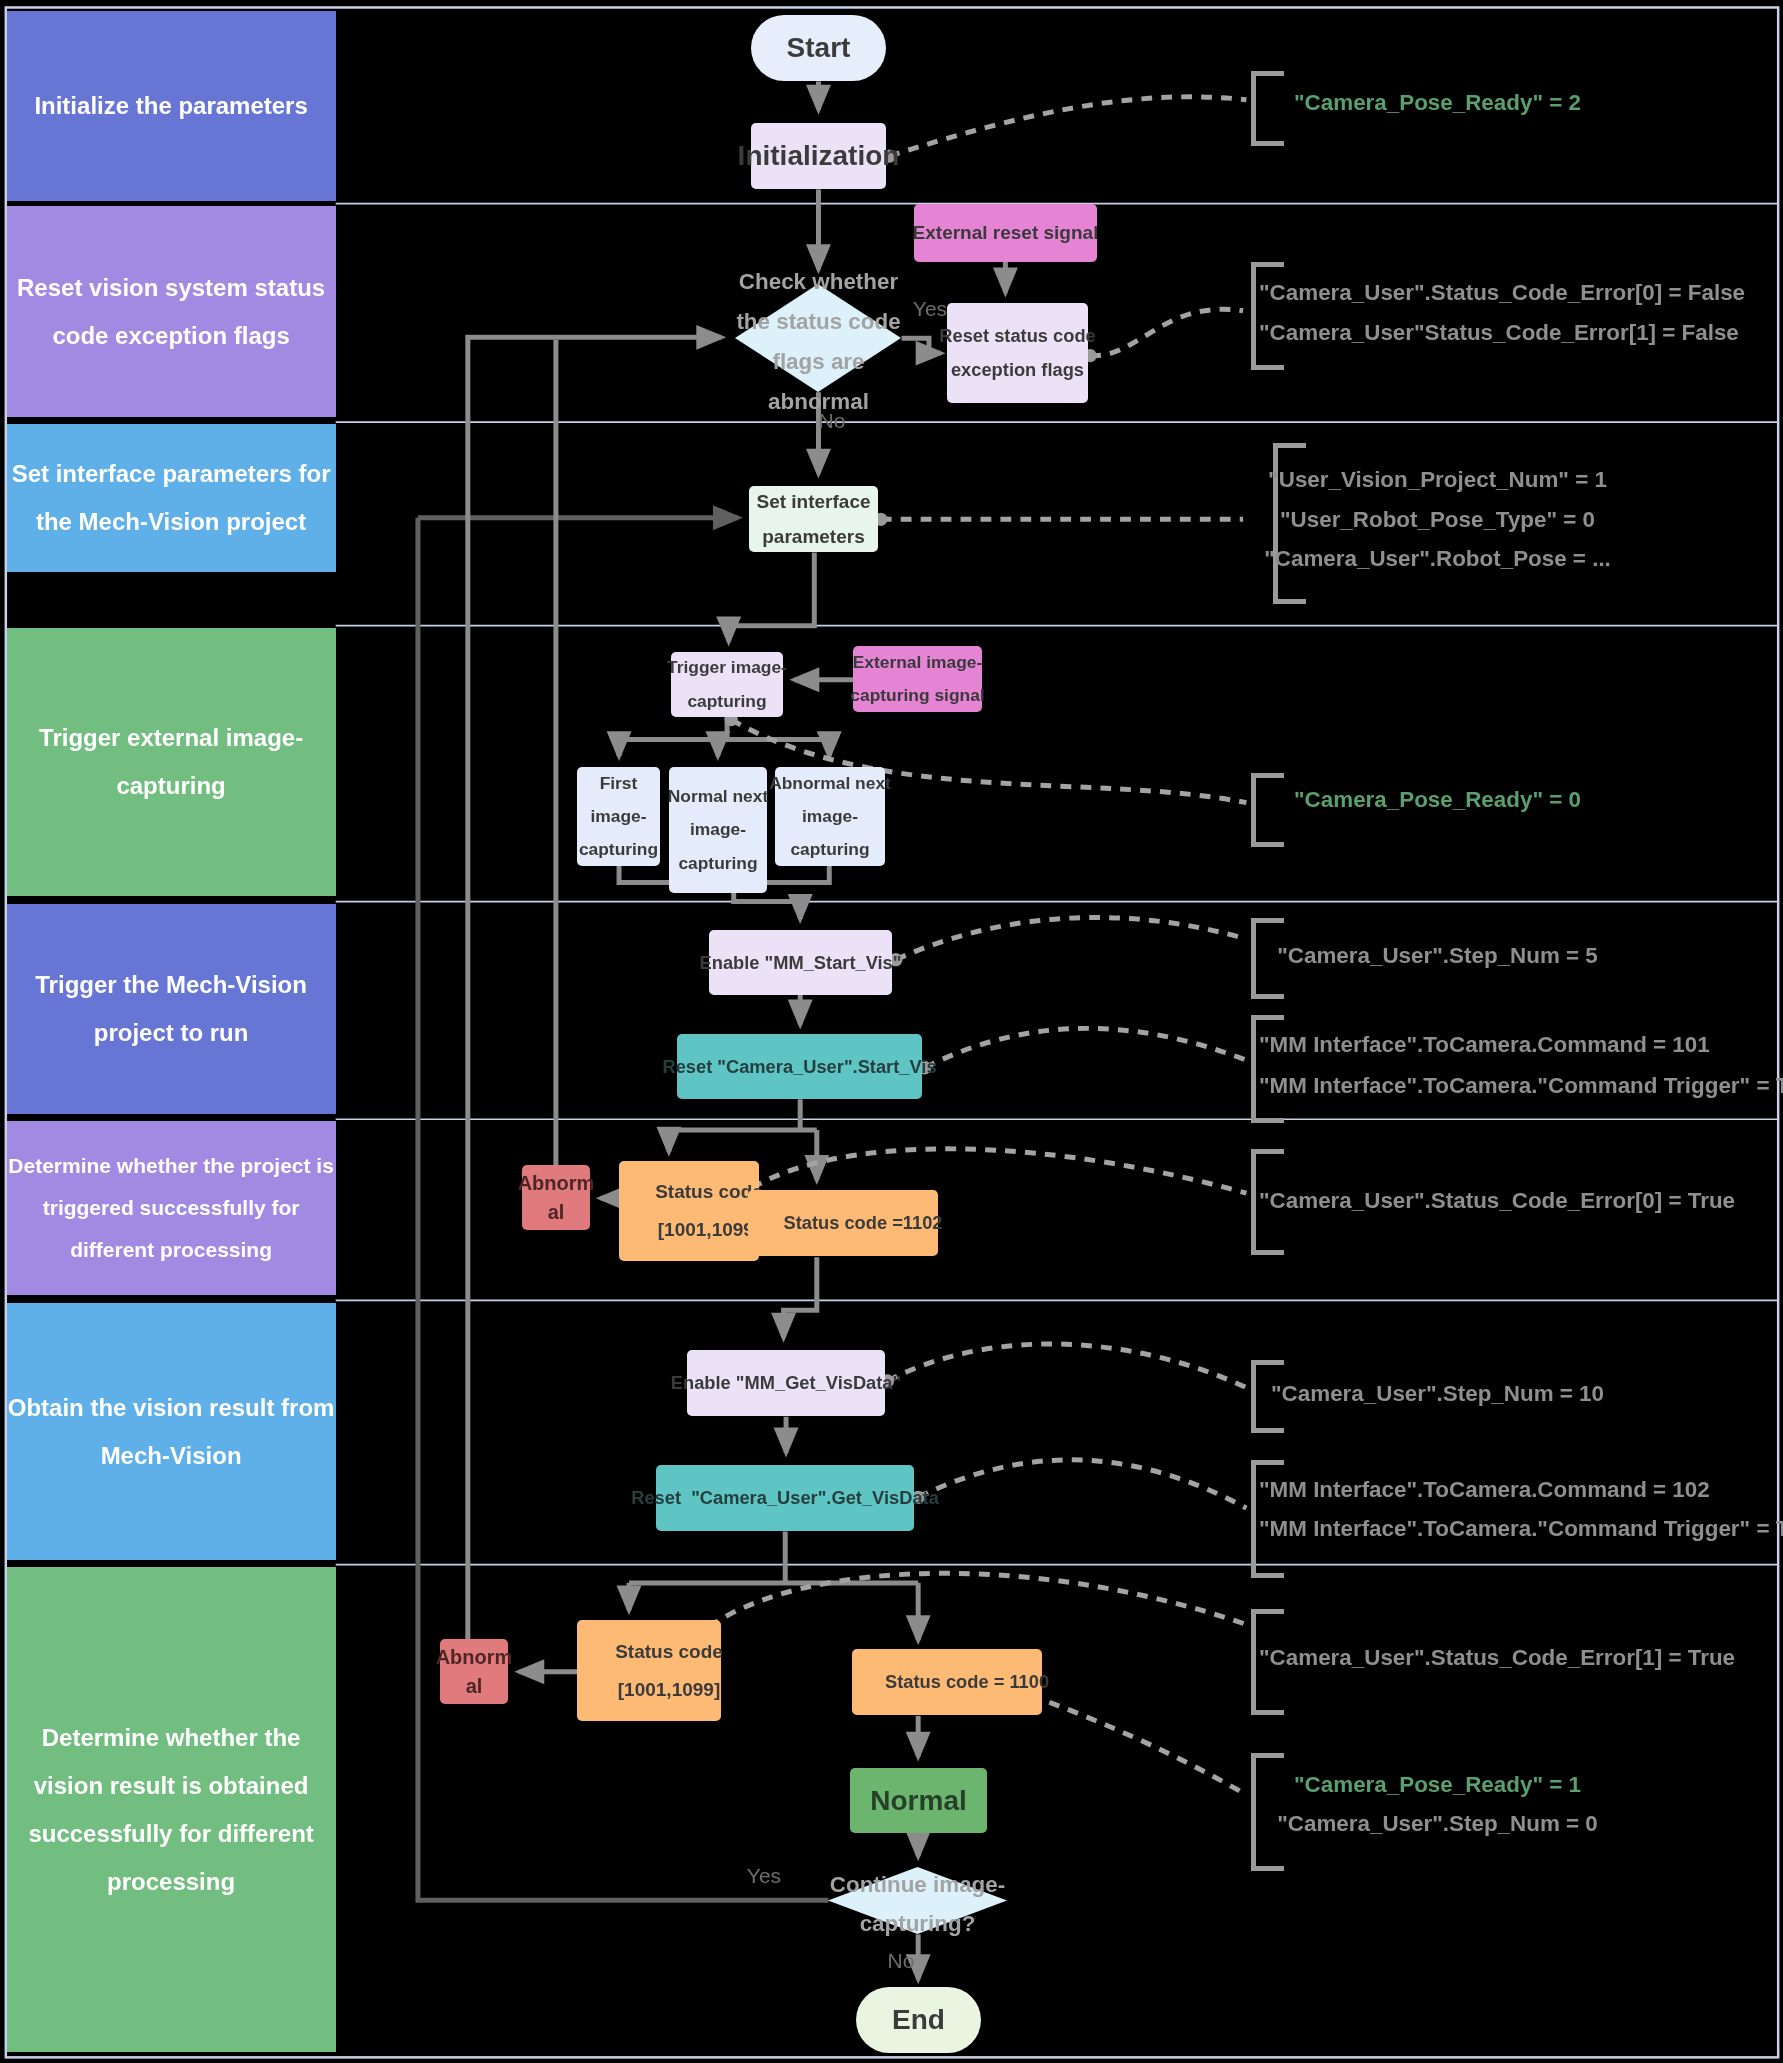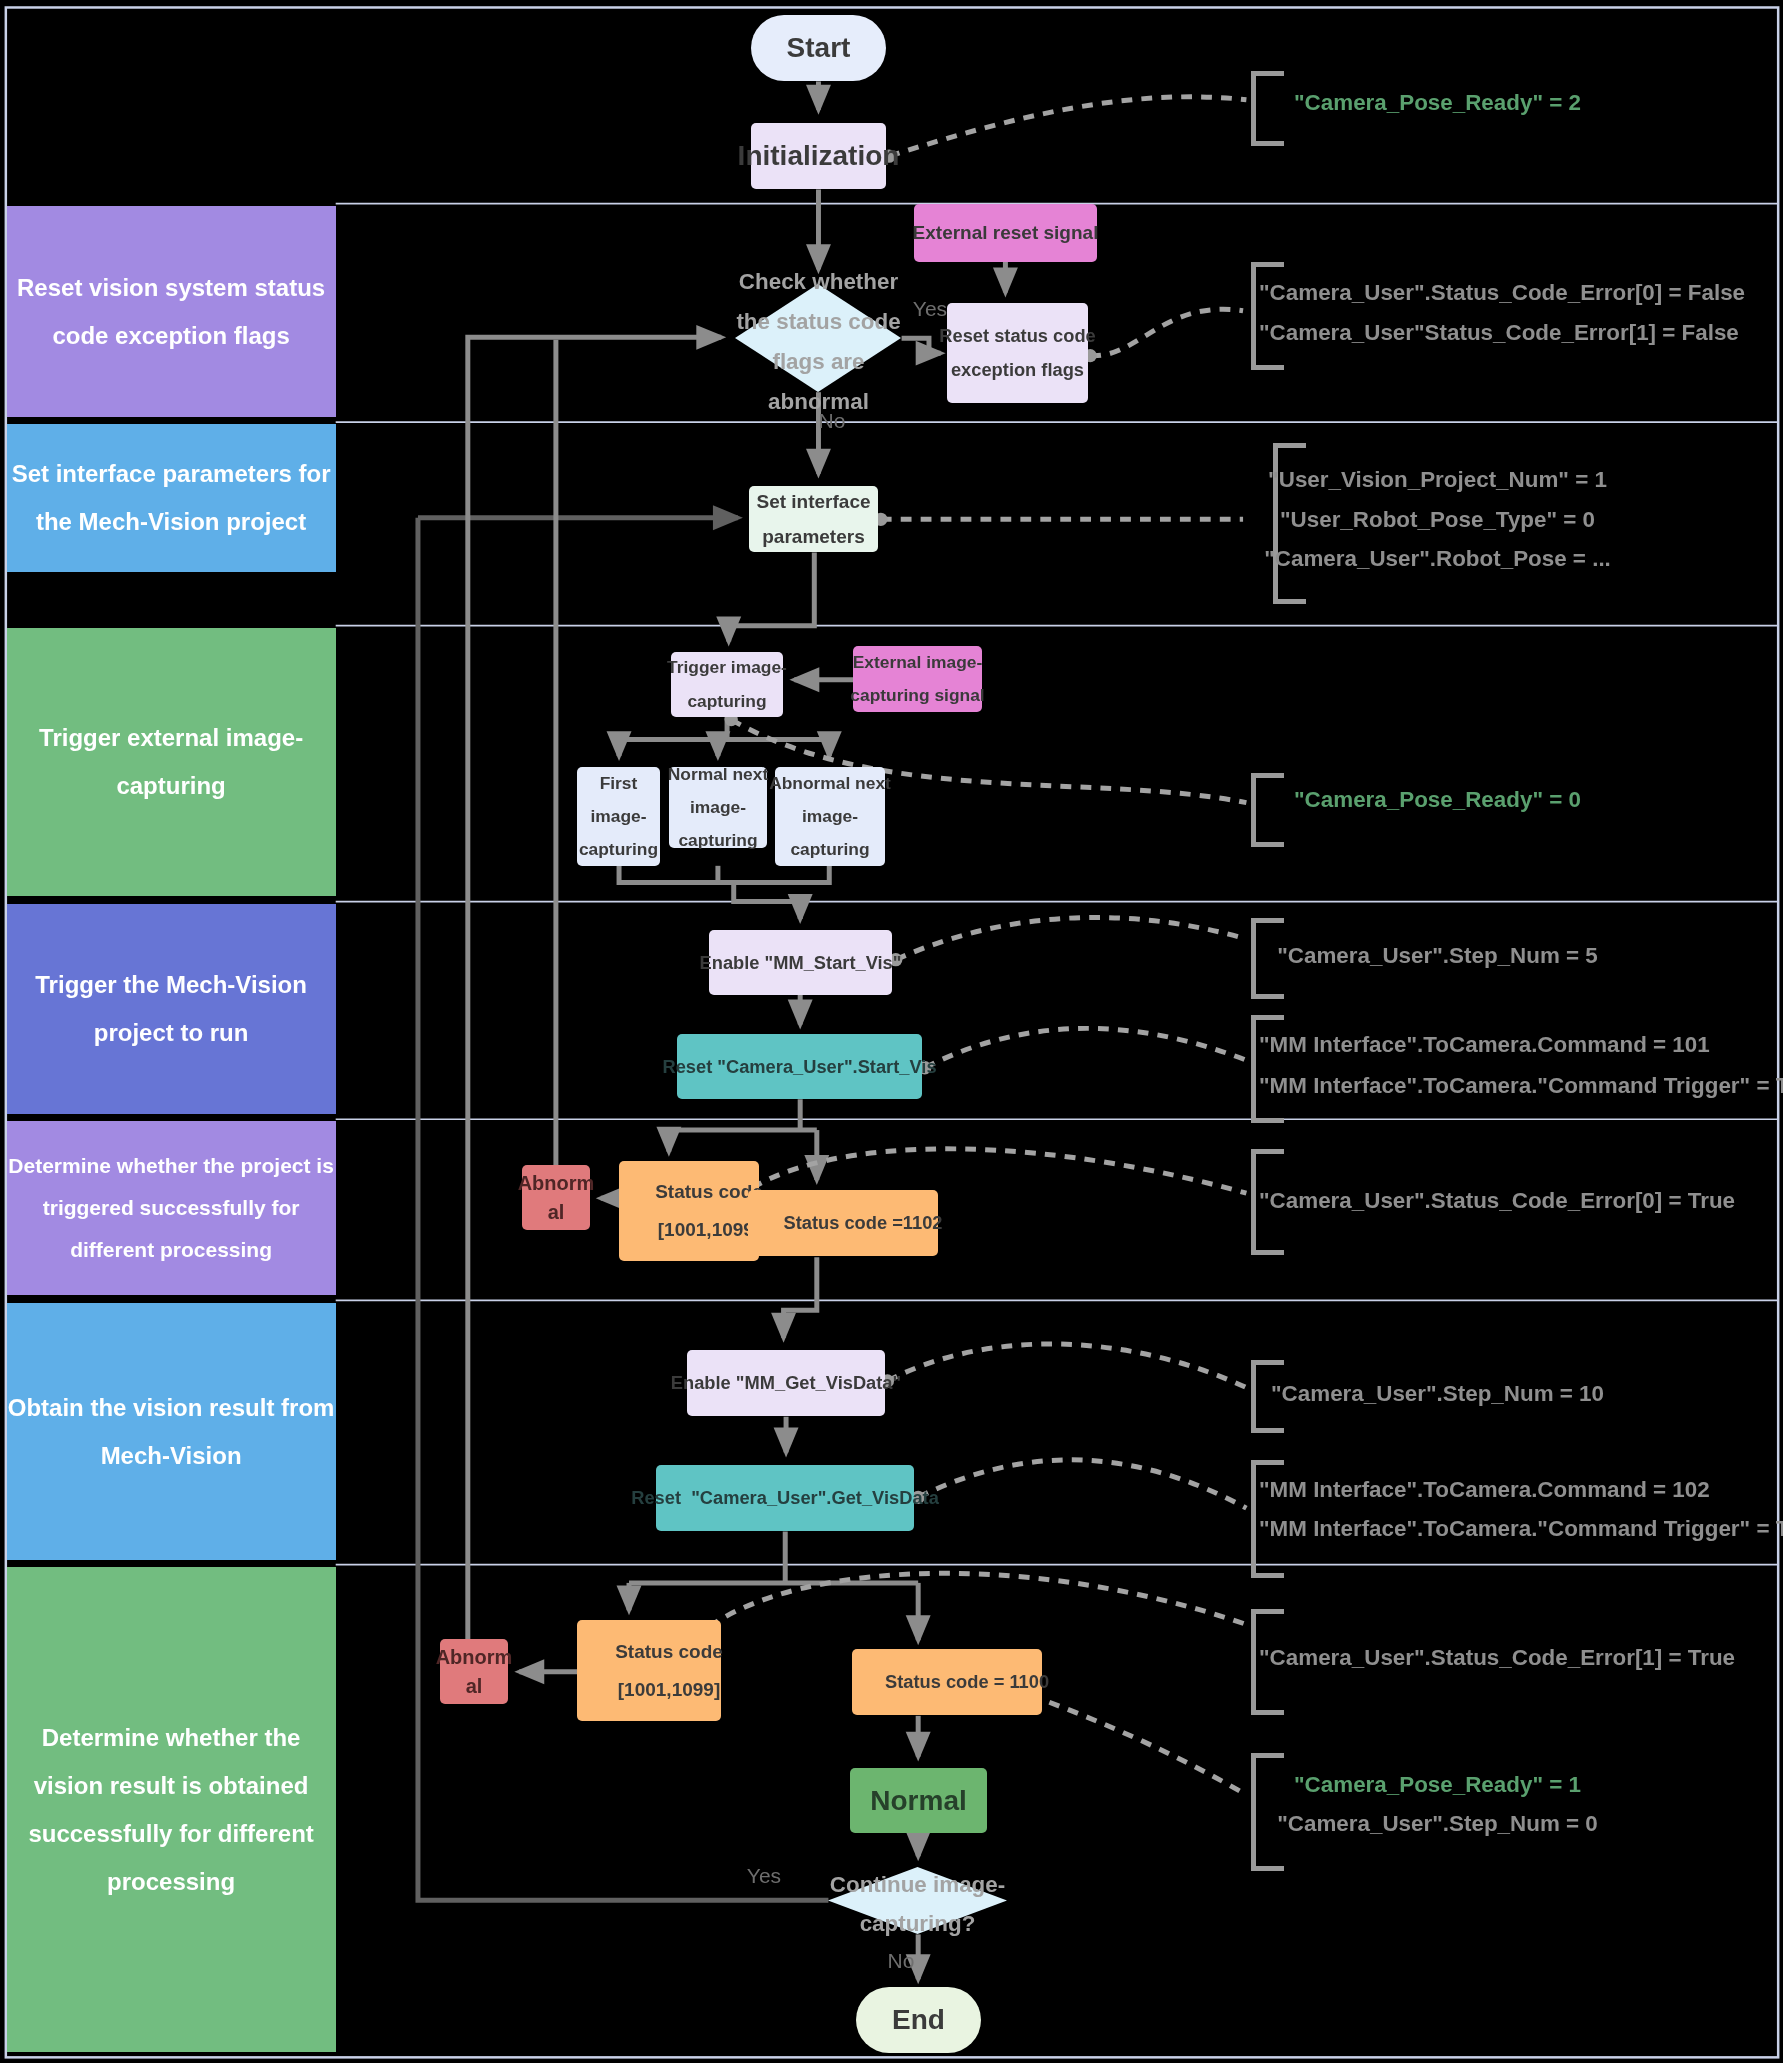--- a/index.html
+++ b/index.html
@@ -111,20 +111,21 @@
     <circle class="dot" cx="880" cy="866" r="8"></circle>
     <circle class="dot" cx="1078" cy="1155" r="8"></circle>
     <circle class="dot" cx="1113" cy="1285" r="8"></circle>
     <circle class="dot" cx="868" cy="1460" r="8"></circle>
     <circle class="dot" cx="1068" cy="1662" r="8"></circle>
     <circle class="dot" cx="1105" cy="1802" r="8"></circle>
     <circle class="dot" cx="818" cy="1990" r="8"></circle>
     <circle class="dot" cx="1195" cy="2024" r="8"></circle>
   </svg>
 
+  <div class="srow c-blue" style="top:10.8px;height:190px;">Initialize the parameters</div>
   <div class="srow c-purple" style="top:206px;height:211px;">Reset vision system status
 code exception flags</div>
   <div class="srow c-lblue" style="top:424px;height:148px;">Set interface parameters for
 the Mech-Vision project</div>
   <div class="srow c-green" style="top:628px;height:268px;">Trigger external image-
 capturing</div>
   <div class="srow c-blue" style="top:904px;height:210px;">Trigger the Mech-Vision
 project to run</div>
   <div class="srow c-purple r6" style="top:1121px;height:174px;">Determine whether the project is
 triggered successfully for
@@ -152,21 +153,21 @@
   <div class="node setp fs23" style="left:749px;top:486px;width:129px;height:66px;">Set interface
 parameters</div>
 
   <div class="node lav fs21" style="left:671px;top:652px;width:112px;height:65px;">Trigger image-
 capturing</div>
   <div class="node mag fs21" style="left:853px;top:646px;width:129px;height:66px;">External image-
 capturing signal</div>
   <div class="node pale trio" style="left:577px;top:767px;width:83px;height:99px;">First
 image-
 capturing</div>
-  <div class="node pale trio" style="left:669px;top:767px;width:98px;height:81px;">Normal next
+  <div class="node pale trio" style="left:669px;top:767px;width:98px;height:126px;">Normal next
 image-
 capturing</div>
   <div class="node pale trio" style="left:775px;top:767px;width:110px;height:99px;">Abnormal next
 image-
 capturing</div>
 
   <div class="node lav fs22" style="left:709px;top:930px;width:183px;height:65px;">Enable "MM_Start_Vis"</div>
   <div class="node teal fs22" style="left:677px;top:1034px;width:245px;height:65px;">Reset "Camera_User".Start_Vis</div>
 
   <div class="node red abn" style="left:522px;top:1165px;width:68px;height:65px;">Abnorm

